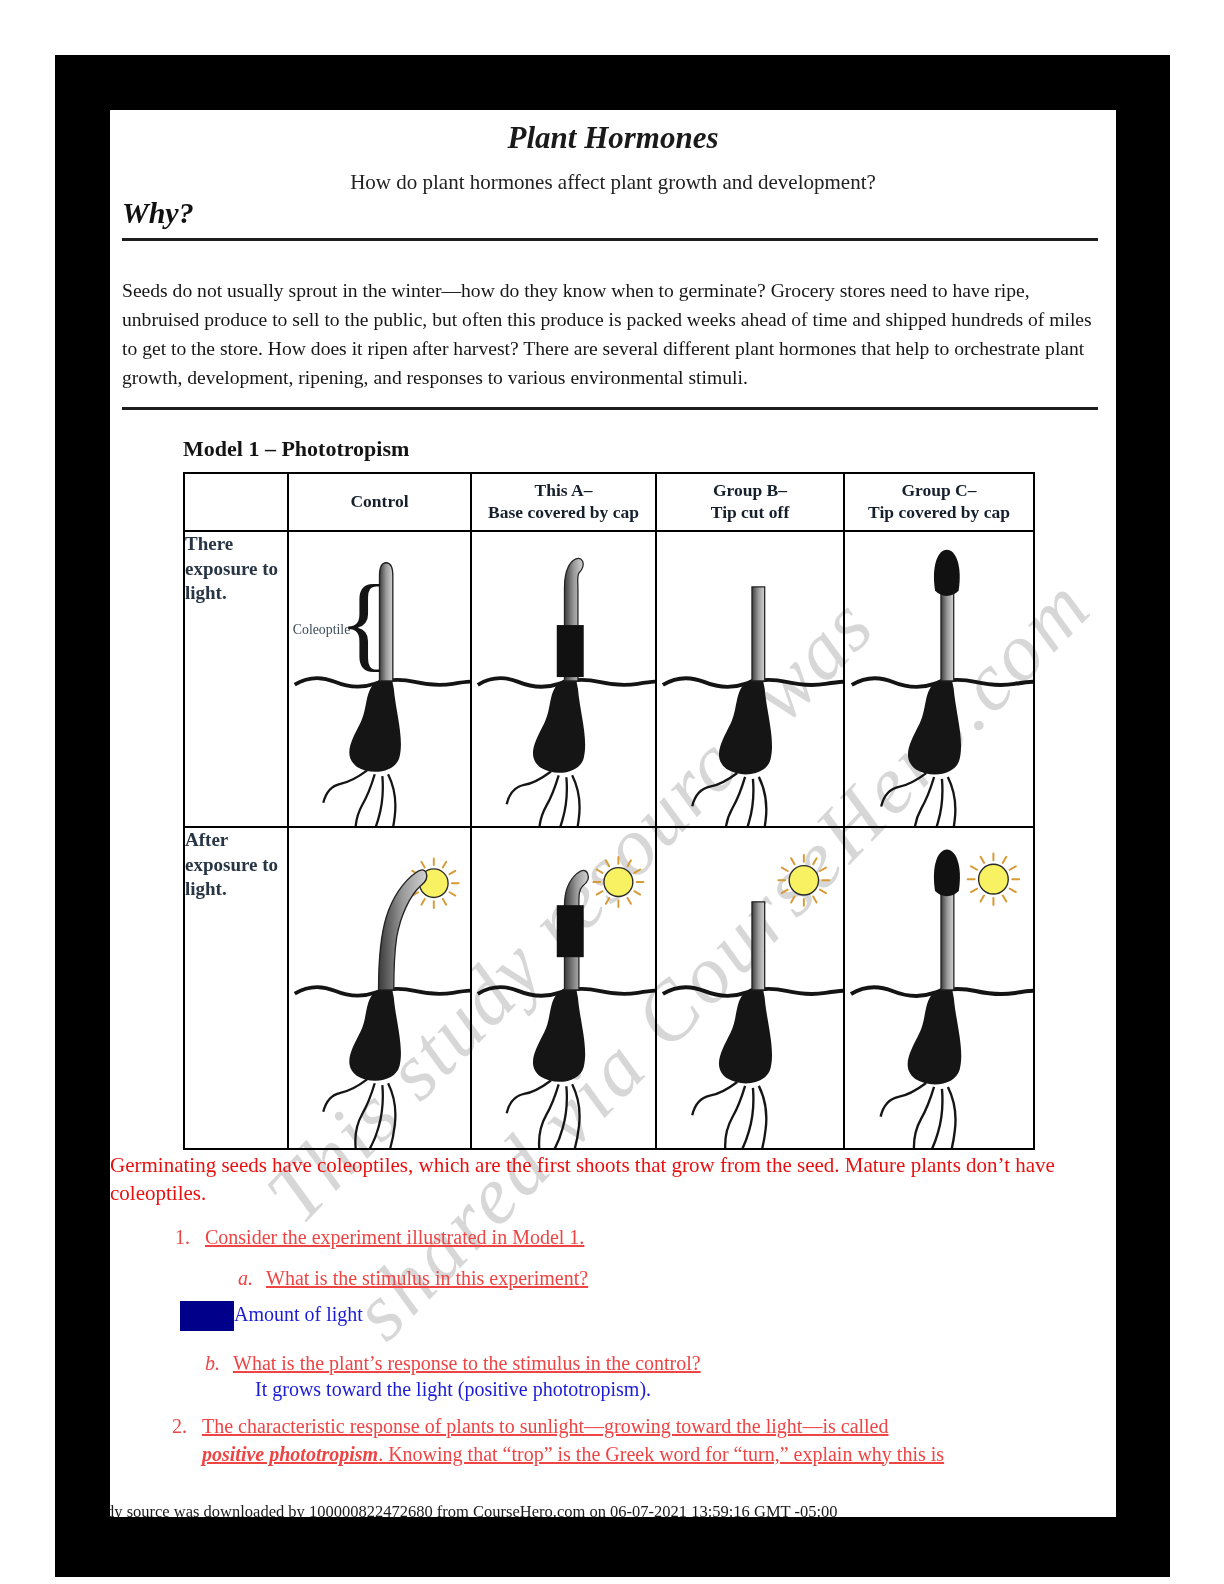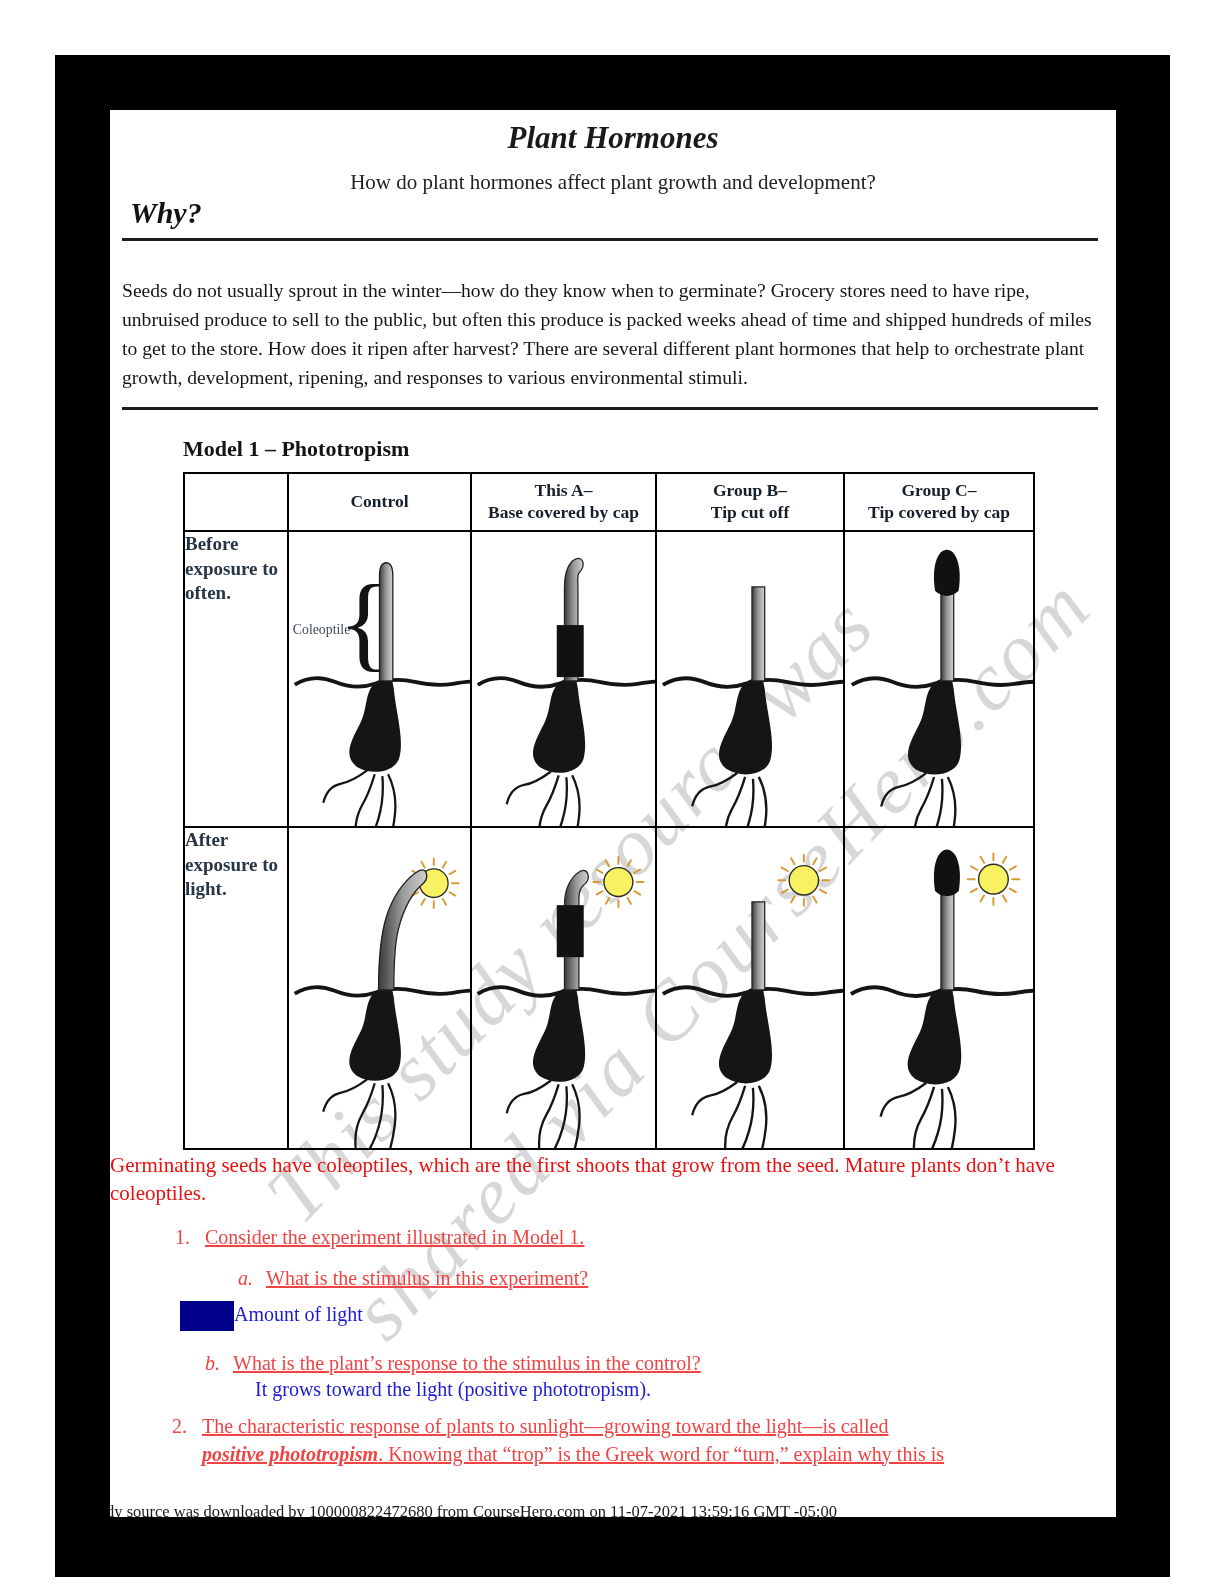--- a/index.html
+++ b/index.html
@@ -12,21 +12,21 @@
   .wm{position:absolute;white-space:nowrap;font-style:italic;color:rgba(150,150,150,0.38);
       transform-origin:center;pointer-events:none;z-index:0;}
   .wm1{font-size:82px;left:460px;top:800px;transform:translate(-50%,-50%) rotate(-46deg);letter-spacing:2px;}
   .wm2{font-size:82px;left:612px;top:848px;transform:translate(-50%,-50%) rotate(-46deg);letter-spacing:4px;}
 
   .content{position:absolute;inset:0;z-index:1;}
   .abs{position:absolute;}
 
   .title{left:0;top:10px;width:100%;text-align:center;font-size:31px;font-weight:bold;font-style:italic;color:#1a1a1a;}
   .subtitle{left:0;top:60px;width:100%;text-align:center;font-size:21px;color:#222;}
-  .why{left:20px;top:86px;font-size:30px;font-weight:bold;font-style:italic;}
+  .why{left:12px;top:86px;font-size:30px;font-weight:bold;font-style:italic;}
   .rule{left:12px;width:976px;height:3px;background:#1d1d1d;}
   .rule1{top:128px;}
   .rule2{top:297px;}
   .intro{left:12px;top:146px;width:976px;font-size:19.6px;line-height:29px;color:#161616;}
   .model-heading{left:73px;top:326px;font-size:22px;font-weight:bold;color:#141414;}
 
   table.model{border-collapse:collapse;position:absolute;left:73px;top:362px;table-layout:fixed;}
   table.model th,table.model td{border:2px solid #000;padding:0;vertical-align:top;}
   table.model th{height:58px;vertical-align:middle;font-size:17.5px;font-weight:bold;line-height:1.25;
       text-align:center;color:#16202c;}
@@ -117,21 +117,21 @@
             <div>Group B–</div>
             <div>Tip cut off</div>
           </th>
           <th>
             <div>Group C–</div>
             <div>Tip covered by cap</div>
           </th>
         </tr>
 
         <tr class="r1">
-          <td class="rowhead">Before exposure to often.</td>
+          <td class="rowhead">There exposure to light.</td>
           <td class="figcell">
             <svg class="fig" viewBox="0 0 190 300">
               <use href="#groundline"></use>
               <use href="#seedroots"></use>
               <path d="M95,152 L95,42 Q95,28 102,28 Q109,28 109,42 L109,152 Z" fill="url(#gshoot)" stroke="#222" stroke-width="1.4"></path>
               <text class="lbl" x="4" y="103">Coleoptile</text>
               <text class="brace" x="52" y="128">{</text>
             </svg>
           </td>
           <td class="figcell">
@@ -215,16 +215,16 @@
       <div class="abs qrow q1b">
         <span class="qletter">b.</span><span>What is the plant’s response to the stimulus in the control?</span>
       </div>
       <div class="abs ansb">It grows toward the light (positive phototropism).</div>
 
       <div class="abs qrow q2">
         <span class="qnum">2.</span><span>The characteristic response of plants to sunlight—growing toward the light—is called</span><br>
         <span class="qnum"></span><span class="boldit">positive phototropism</span><span>. Knowing that “trop” is the Greek word for “turn,” explain why this is</span>
       </div>
 
-      <div class="abs footer">dy source was downloaded by 100000822472680 from CourseHero.com on 11-07-2021 13:59:16 GMT -05:00</div>
+      <div class="abs footer">dy source was downloaded by 100000822472680 from CourseHero.com on 06-07-2021 13:59:16 GMT -05:00</div>
     </div>
   </div>
 </div>
 
 </body></html>

